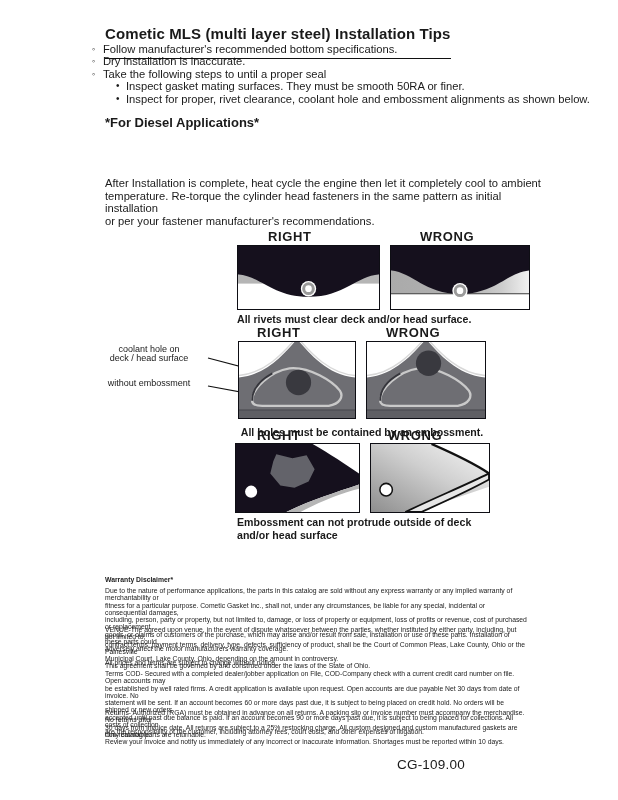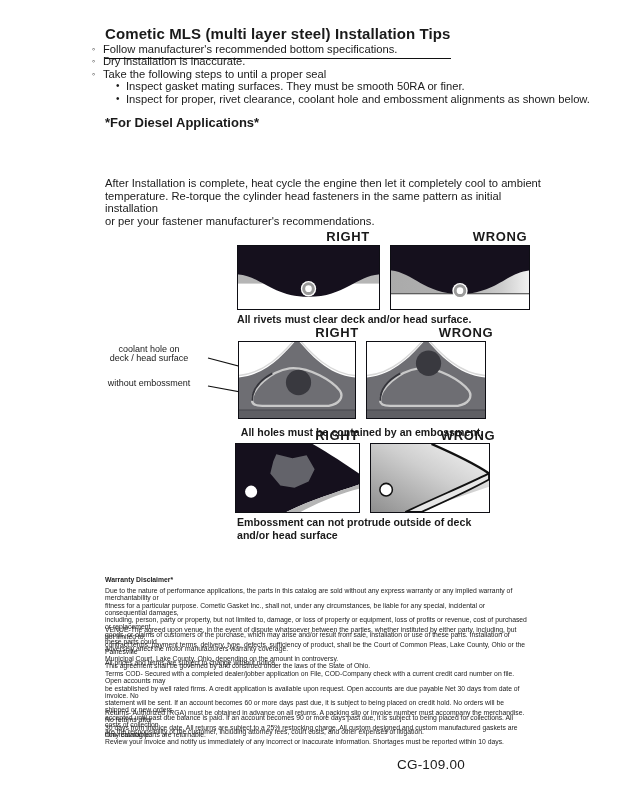--- a/index.html
+++ b/index.html
@@ -13,21 +13,21 @@
     position:absolute; left:105px; top:25px; font-size:15px; font-weight:bold;
     border-bottom:1.8px solid #111; padding-bottom:16px; letter-spacing:0.1px;
   }
   .bullets { position:absolute; left:92px; top:43px; font-size:11.2px; line-height:12.4px; }
   .b-row { display:flex; }
   .b-marker { width:11px; font-size:9px; line-height:12.4px; text-align:left; }
   .sb-row { display:flex; padding-left:24px; }
   .sb-marker { width:10px; font-size:10px; line-height:12.4px; }
   .diesel-h { position:absolute; left:105px; top:115px; font-size:13px; font-weight:bold; }
   .body-p { position:absolute; left:105px; font-size:11.2px; line-height:12.6px; width:440px; }
-  .dlabel { position:absolute; font-size:13px; font-weight:bold; letter-spacing:0.6px; text-align:center; width:80px;margin-left:40px; }
+  .dlabel { position:absolute; font-size:13px; font-weight:bold; letter-spacing:0.6px; width:80px; }
   .panel { position:absolute; border:1.7px solid #0e0e14; background:#fff; }
   .panel svg { display:block; width:100%; height:100%; }
   .caption { position:absolute; font-size:10.6px; font-weight:bold; line-height:12.5px; }
   .annot { position:absolute; font-size:9px; line-height:8.8px; text-align:center; }
   .leads { position:absolute; left:205px; top:350px; }
   .legal { position:absolute; left:105px; width:422px; font-size:6.8px; line-height:7.3px; color:#222; }
   .legal-h { font-weight:bold; }
   .pagecode { position:absolute; left:388px; top:757px; font-size:13.5px; letter-spacing:0.2px;margin-left:9px; }
 </style>
 </head>

